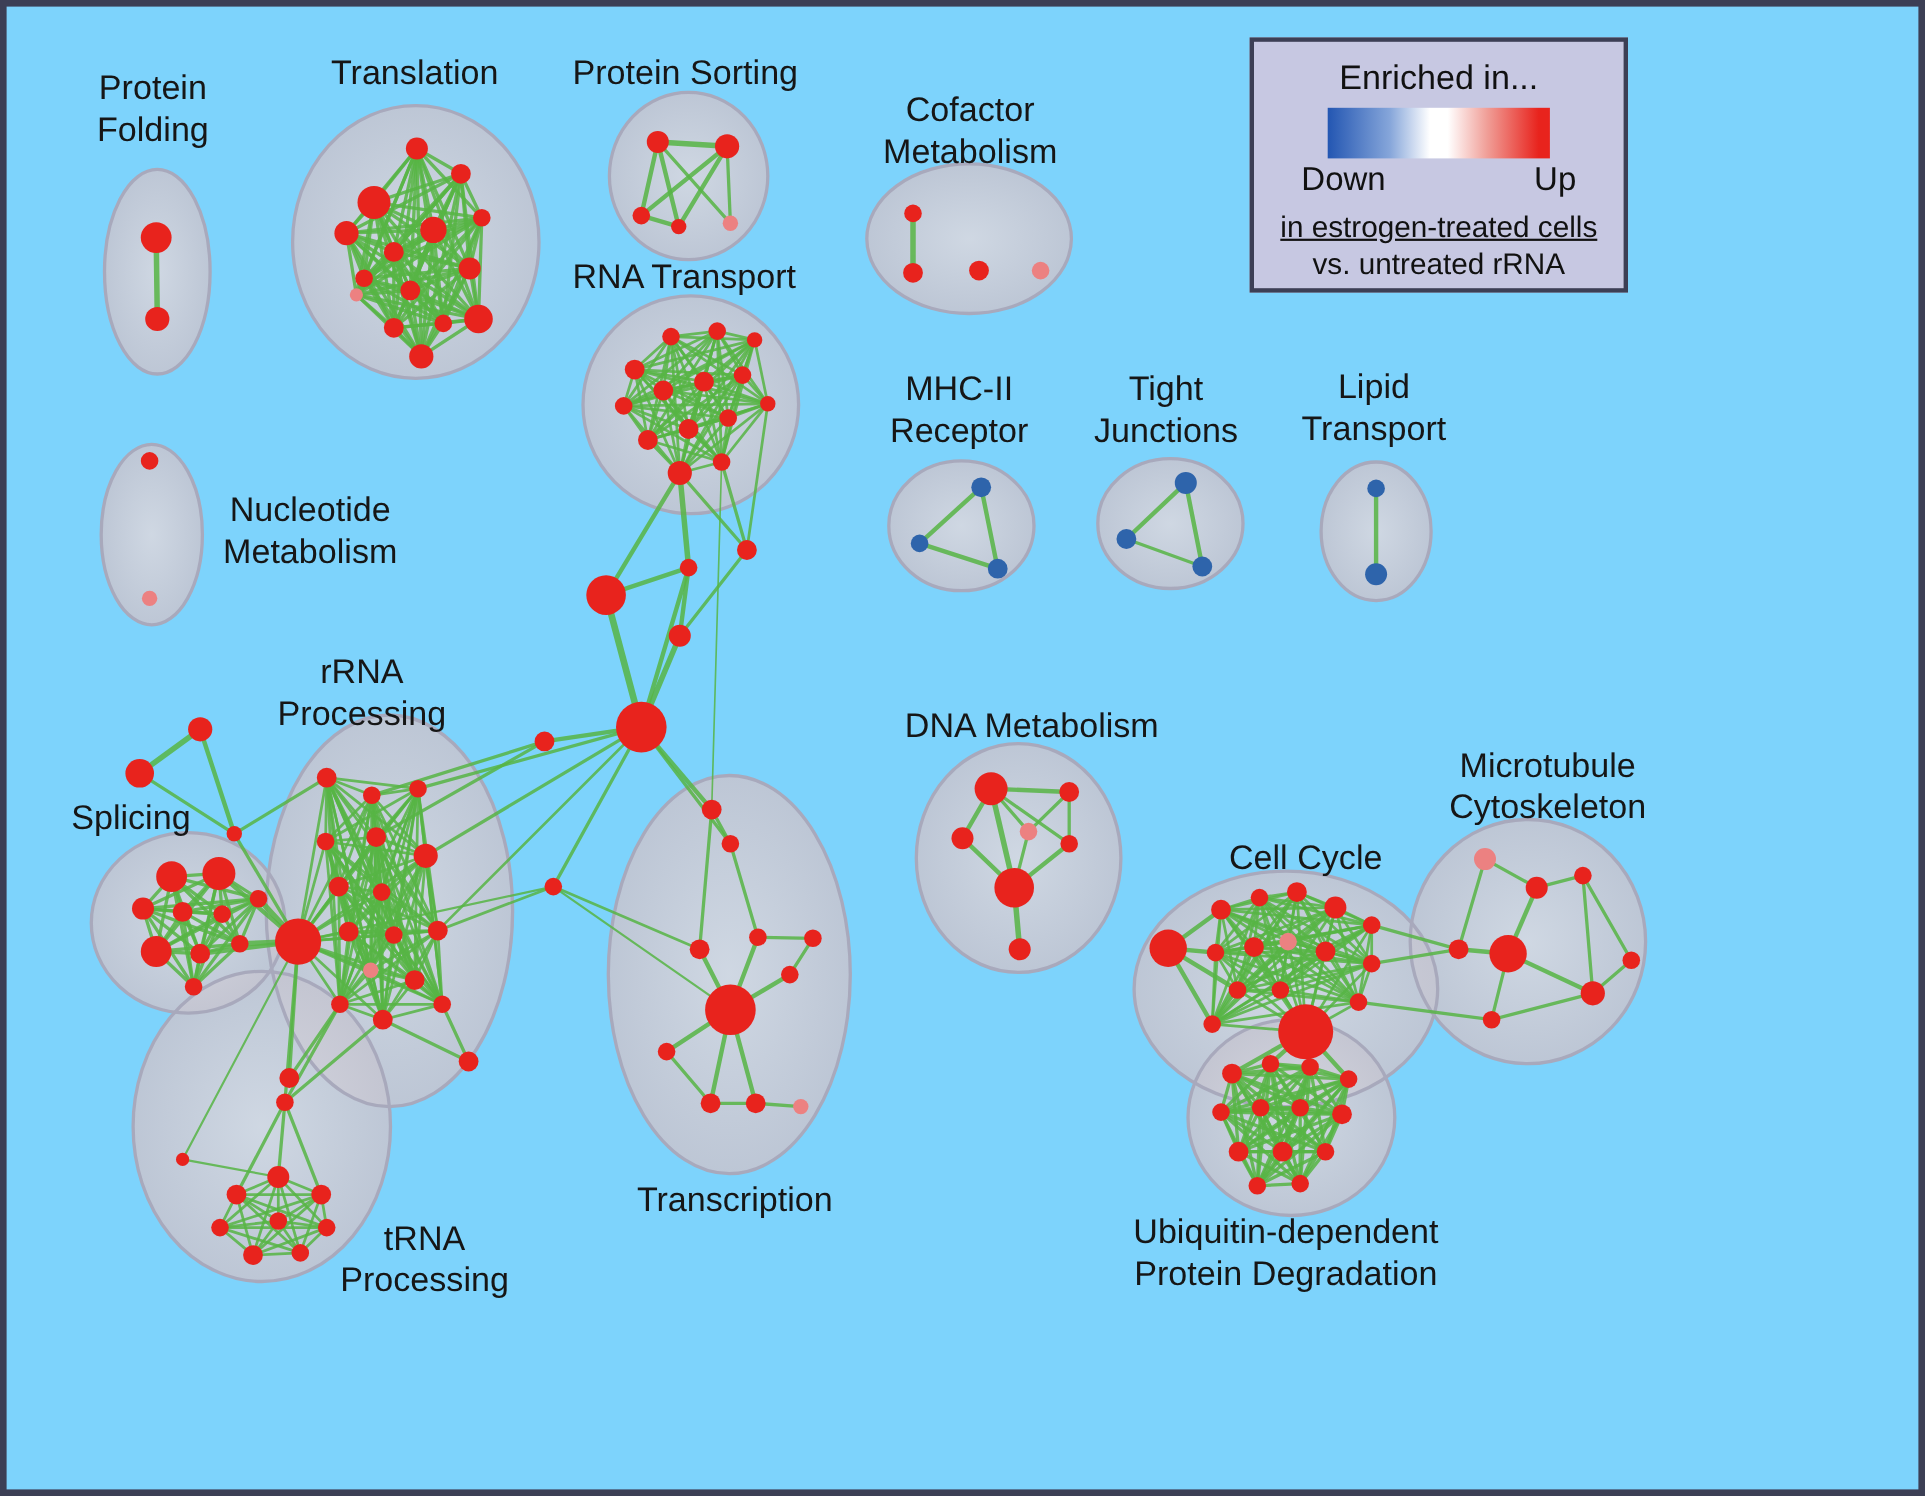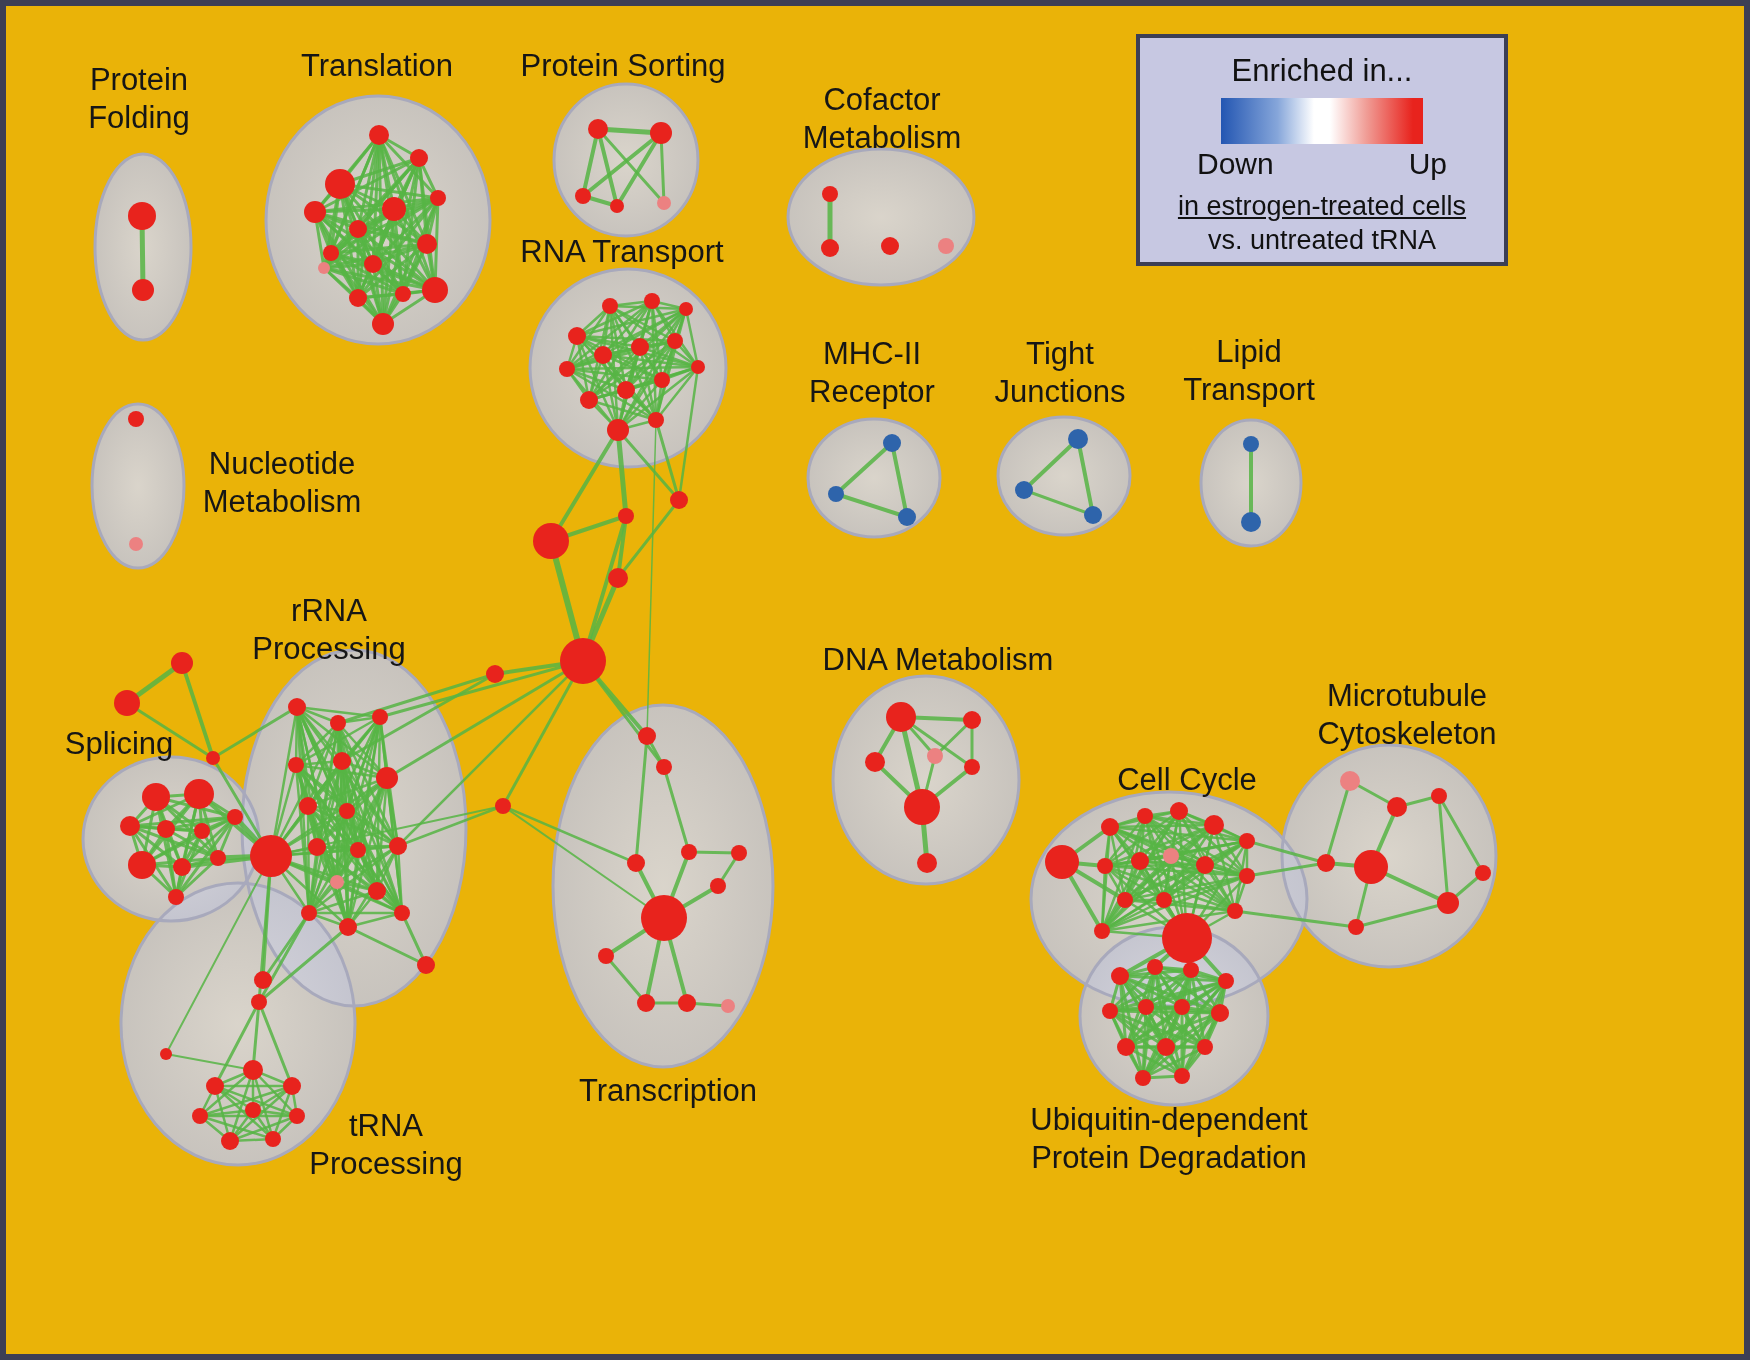--- a/index.html
+++ b/index.html
@@ -1,32 +1,32 @@
 <!DOCTYPE html>
 <html><head>
 <meta charset="utf-8">
 <style>
   html,body{margin:0;padding:0;background:#9a9ab0;}
   .canvas{
     position:relative;
     width:1750px;height:1360px;
-    background:#eab308;
+    background:#7dd3fc;
     border:6px solid #3c3f55;
     box-sizing:border-box;
     overflow:hidden;
     font-family:"Liberation Sans", sans-serif;
   }
   #network-svg{position:absolute;left:0;top:0;width:1738px;height:1348px;}
   #network-svg text{
     font-family:"Liberation Sans", sans-serif;
     font-size:31px;
     fill:#161616;
   }
   .legend{
-    position:absolute;left:1130px;top:28px;width:372px;height:232px;
+    position:absolute;left:1130px;top:28px;width:344px;height:232px;
     border:4px solid #3c3f55;
     box-sizing:border-box;
     background:#c7c8e2;
     text-align:center;
     color:#111;
   }
   .legend-title{font-size:31px;margin-top:15px;}
   .legend-gradient{width:202px;height:46px;margin:9px auto 0;}
   .legend-scale{
     width:250px;margin:3px auto 0;
@@ -975,16 +975,16 @@
     </svg>
 
   <div class="legend">
     <div class="legend-title">Enriched in...</div>
     <div class="legend-gradient" style="background: linear-gradient(to right, rgb(35, 86, 178) 0%, rgb(134, 166, 218) 28%, rgb(255, 255, 255) 46%, rgb(255, 255, 255) 54%, rgb(240, 157, 150) 72%, rgb(232, 35, 29) 95%);"></div>
     <div class="legend-scale">
       <span>Down</span>
       <span>Up</span>
     </div>
     <div class="legend-caption first">in estrogen-treated cells</div>
-    <div class="legend-caption">vs. untreated tRNA</div>
+    <div class="legend-caption">vs. untreated rRNA</div>
   </div>
 
 </div>
 
 </body></html>

